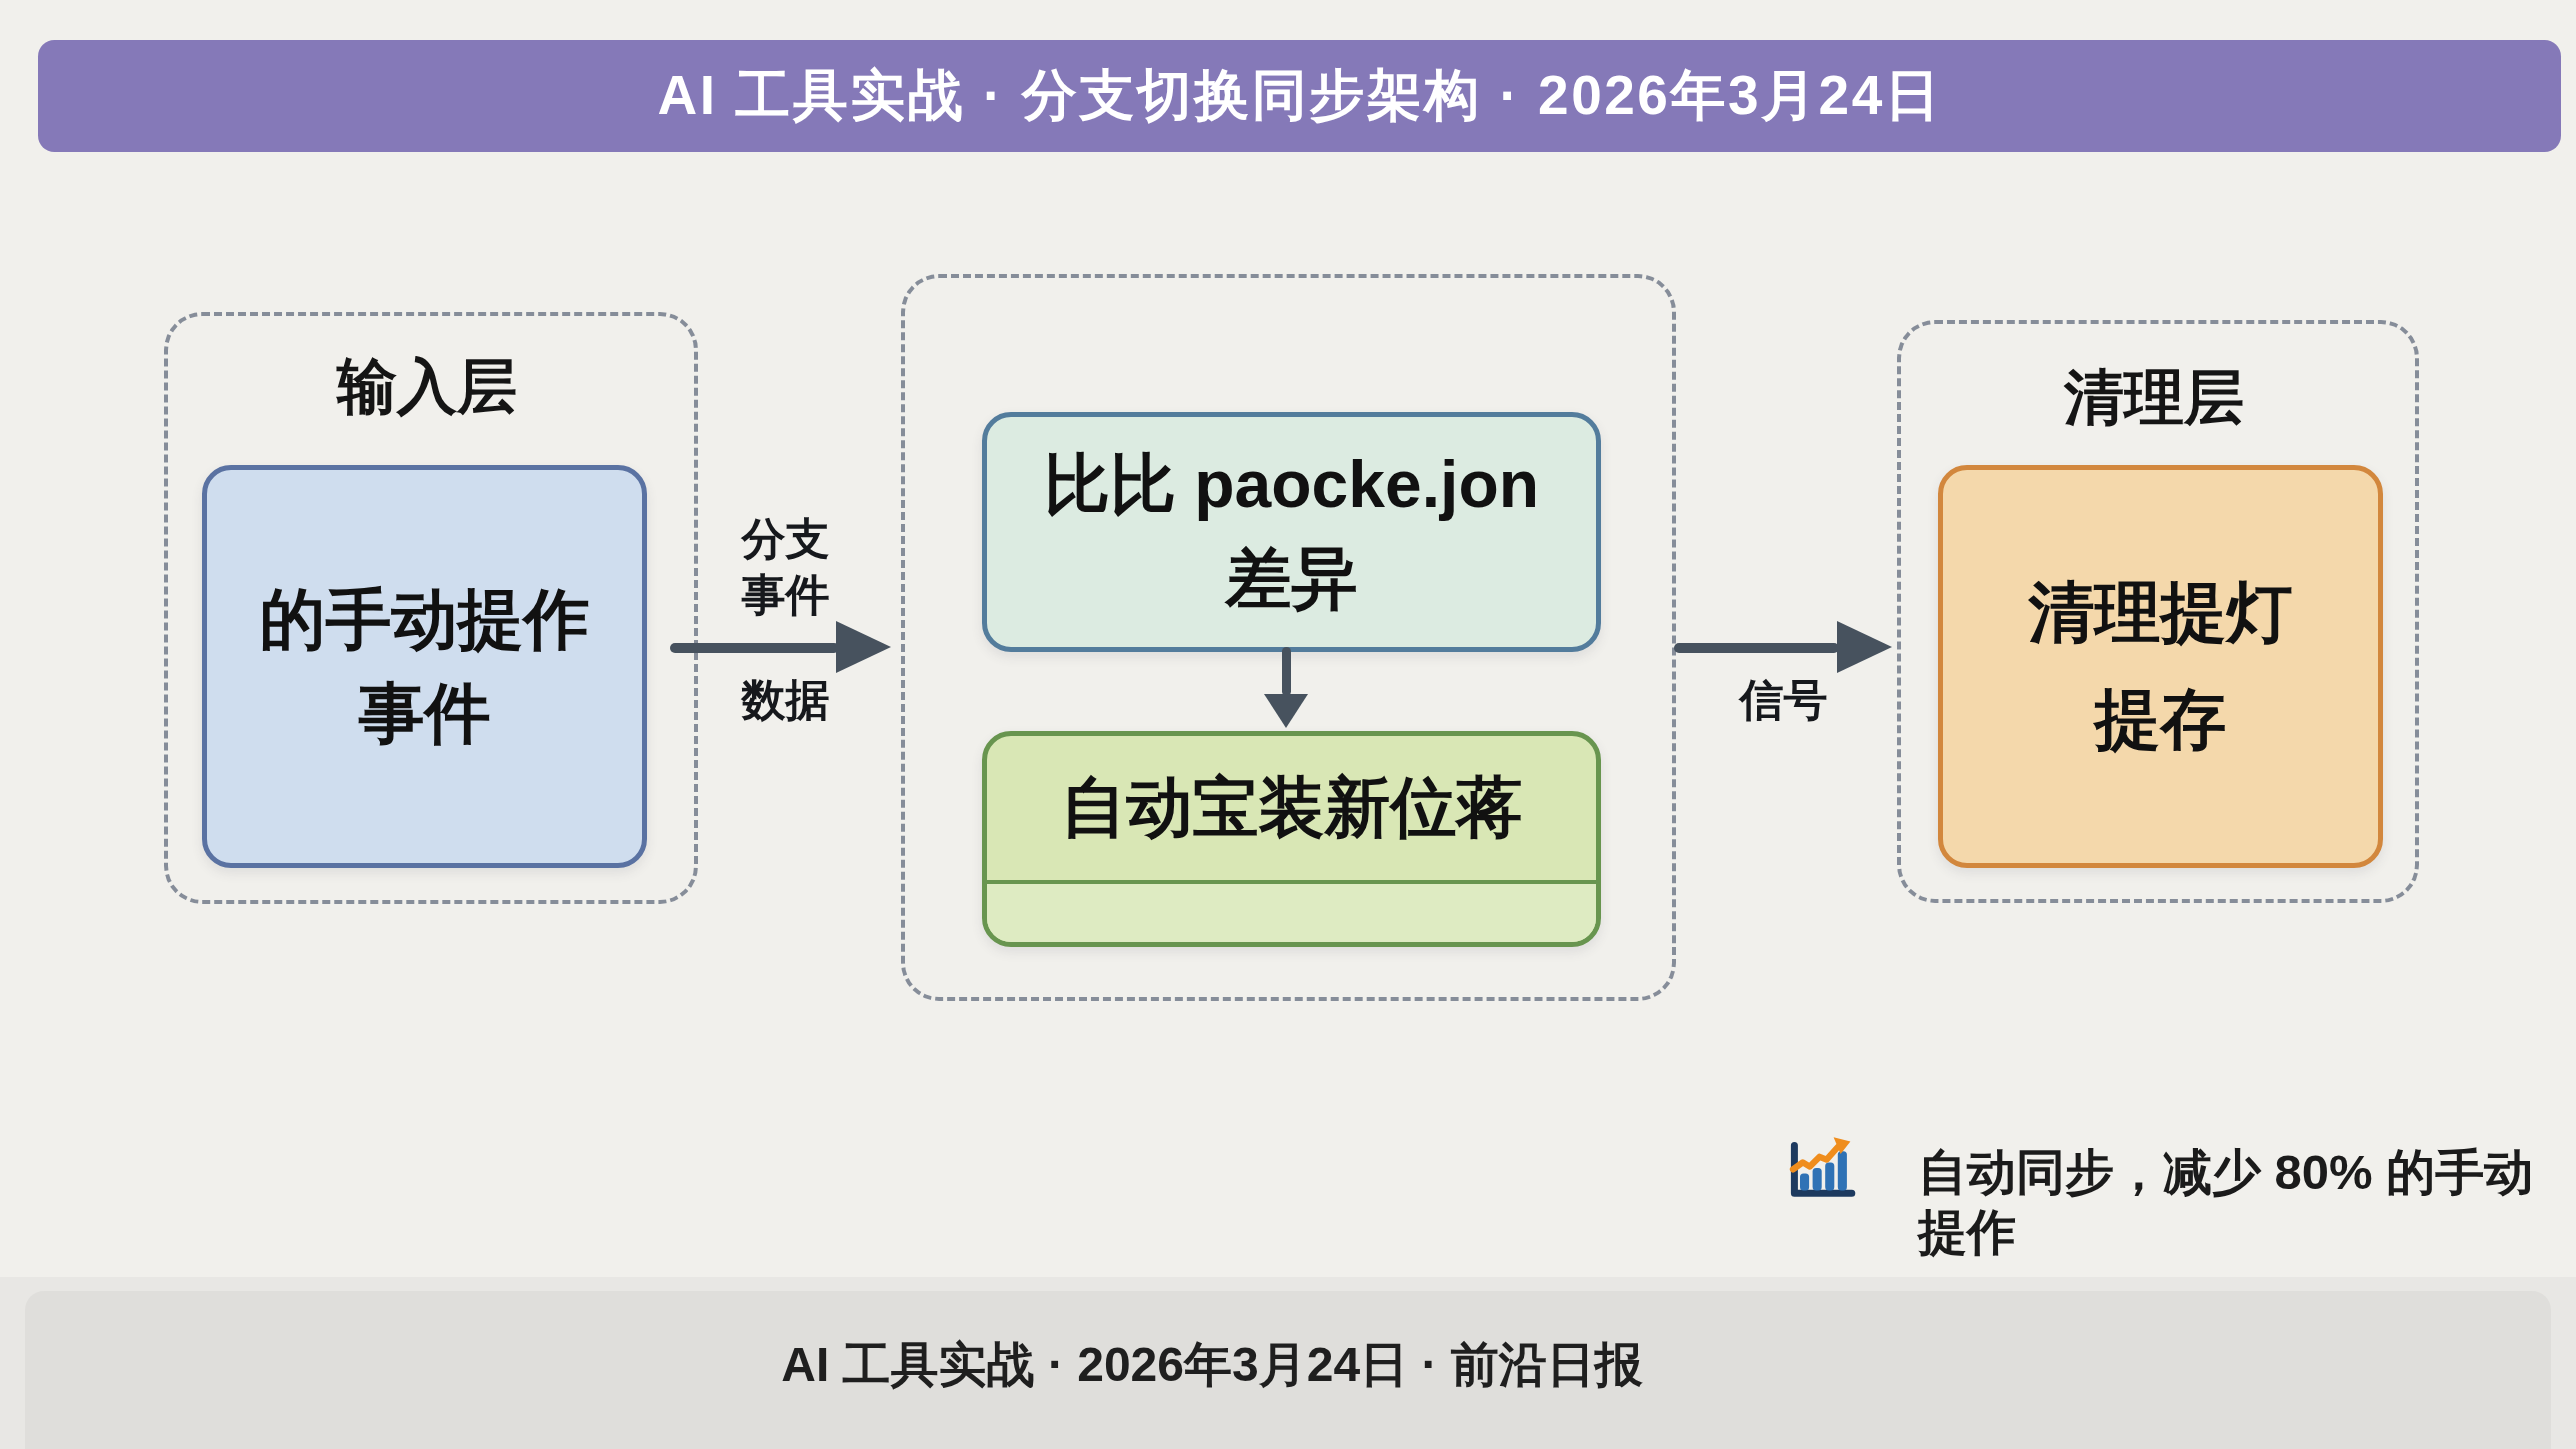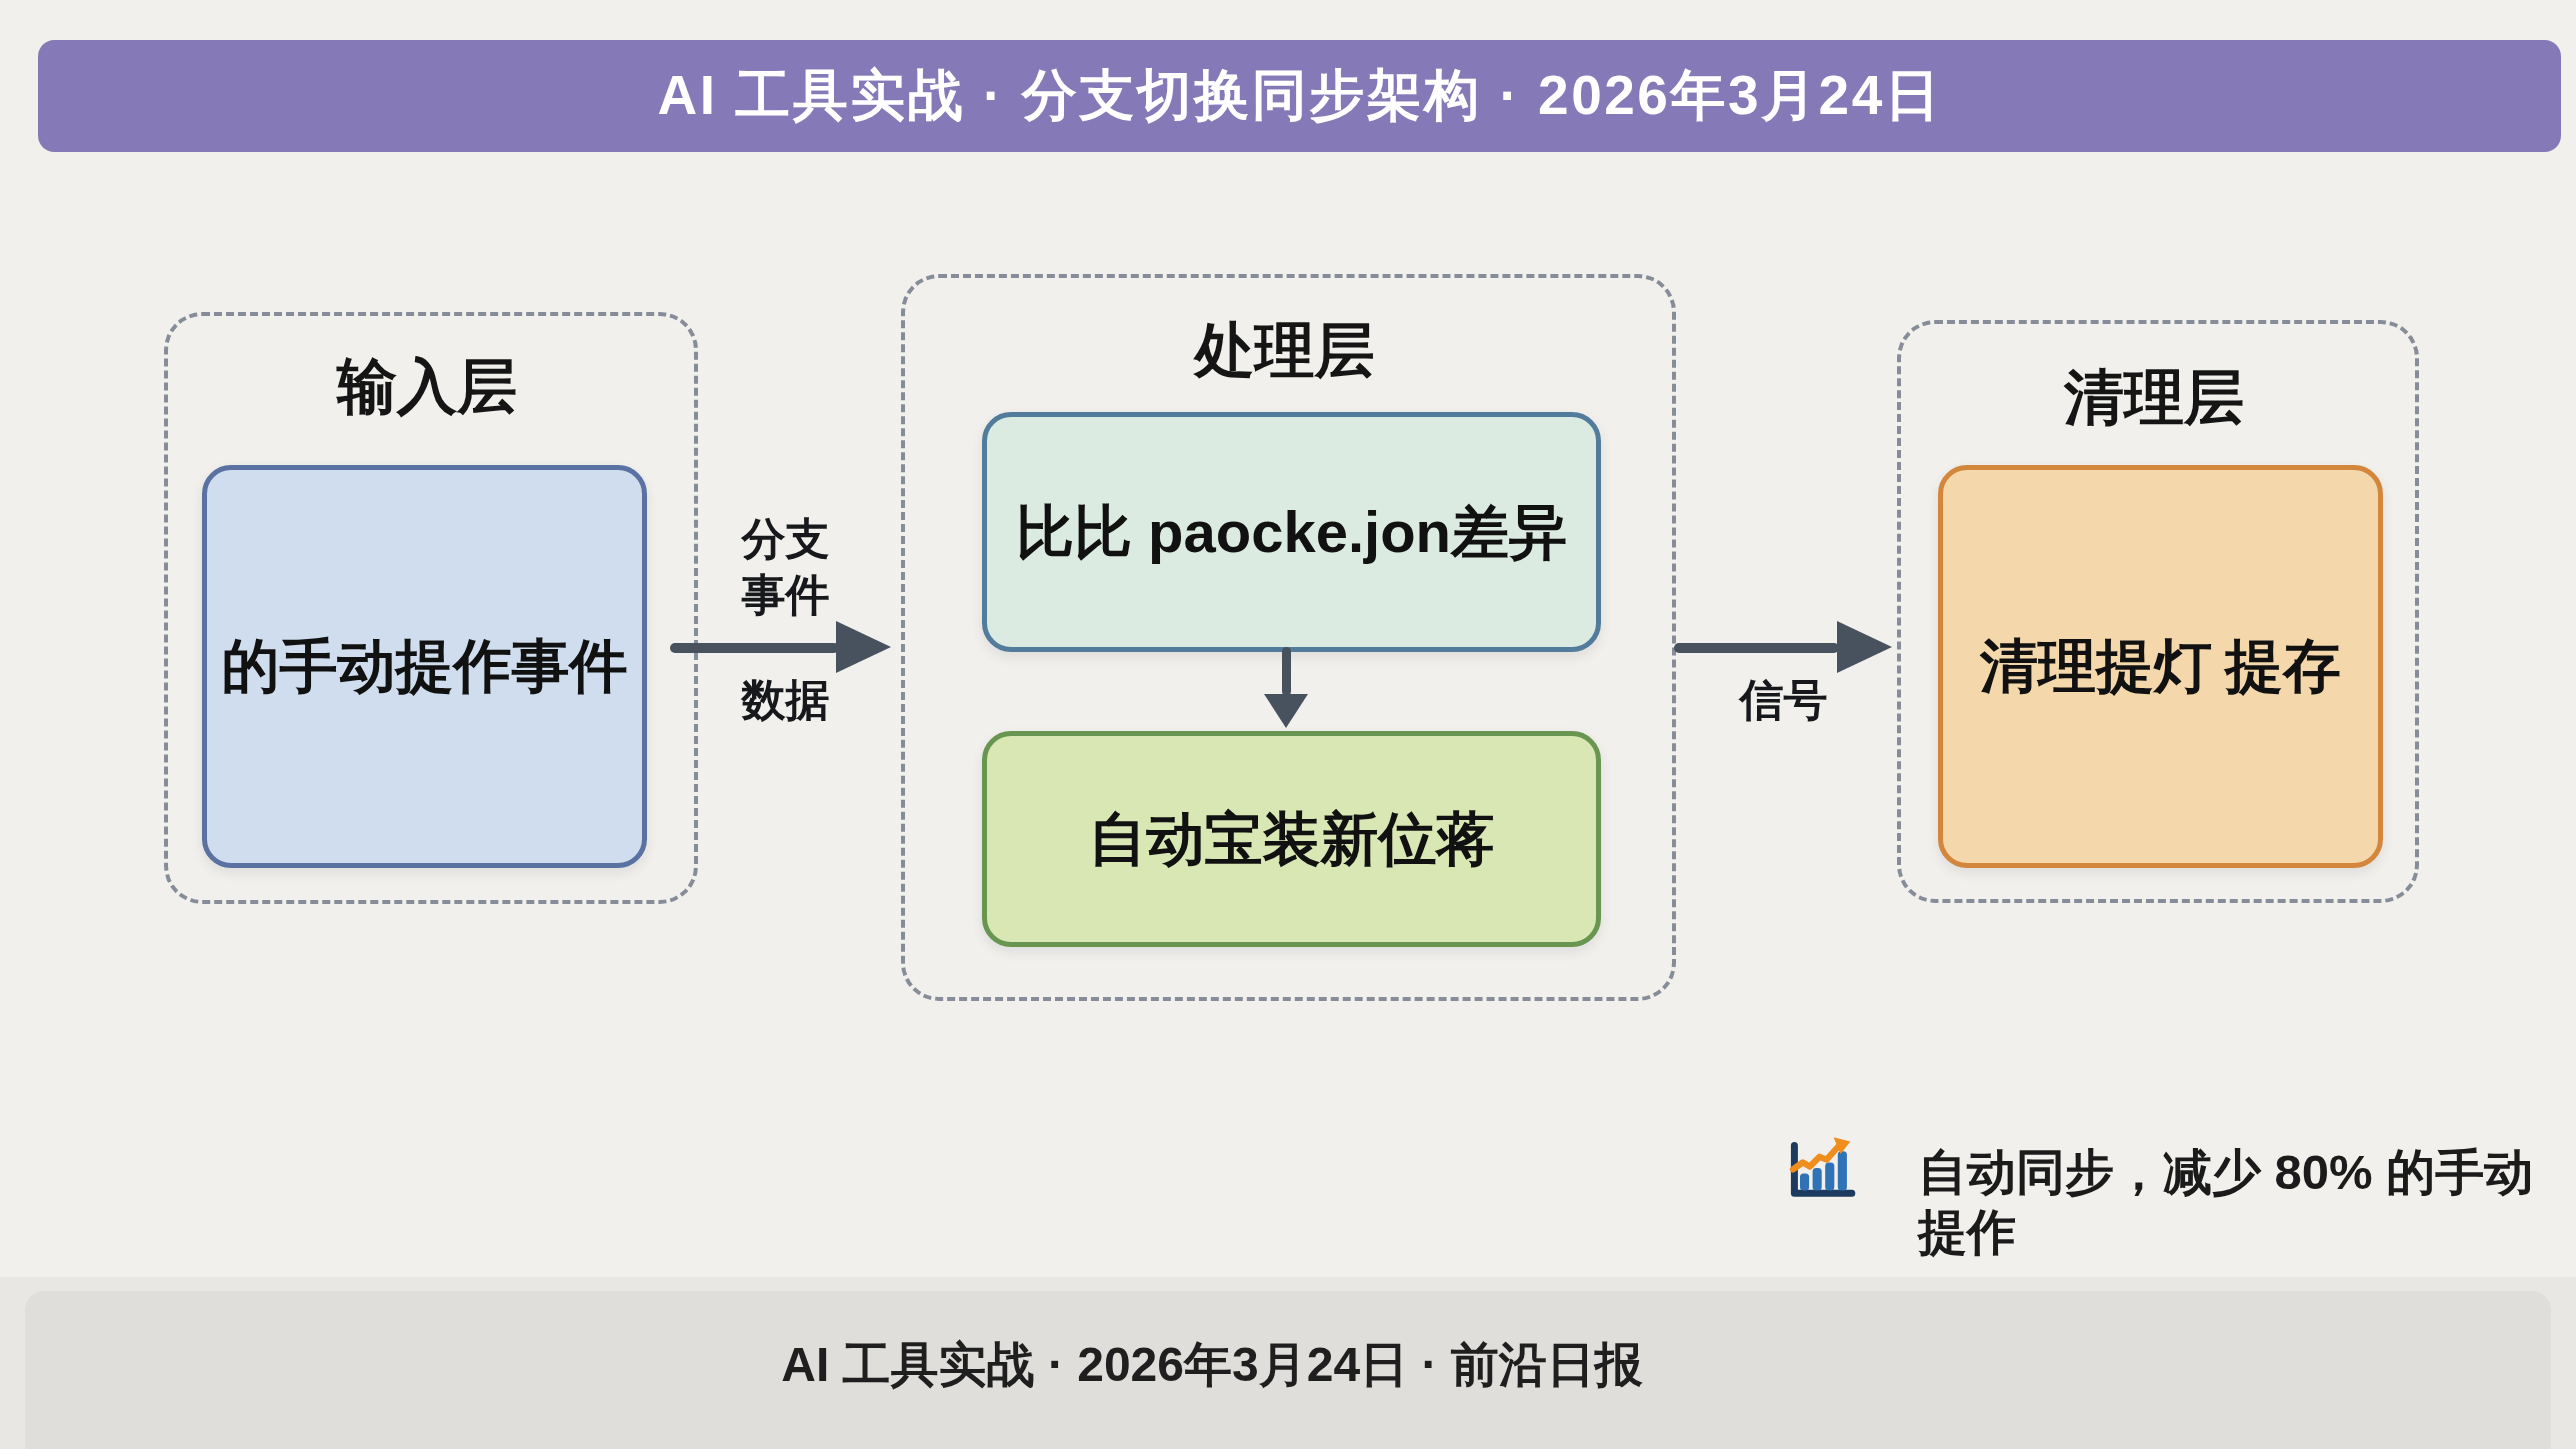--- a/index.html
+++ b/index.html
@@ -25,23 +25,23 @@
   .group-cleanup{left:1897px;top:320px;width:514px;height:575px;}
   .group-label{
     width:100%;text-align:center;font-size:60px;font-weight:700;color:#151515;
   }
   .lbl-input{left:164px;top:347px;width:526px;}
   .lbl-process{left:901px;top:311px;width:767px;}
   .lbl-cleanup{left:1897px;top:358px;width:514px;}
 
   
   .node{
-    border-radius:29px;display:flex;flex-direction:row;
+    border-radius:29px;display:flex;flex-direction:column;
     align-items:center;justify-content:center;text-align:center;
-    font-size:58px;font-weight:600;line-height:1.42;color:#111111;
+    font-size:66px;font-weight:600;line-height:1.42;color:#111111;
     box-shadow:0 5px 11.3px rgba(60,60,80,0.10);
   }
   .node-blue{left:202px;top:465px;width:435px;height:393px;background:#cfddee;border:5px solid #5a72a2;}
   .node-teal{left:982px;top:412px;width:609px;height:230px;background:#dcebe1;border:5px solid #537c9c;}
   .node-green{left:982px;top:731px;width:609px;height:206px;background:#d9e7b5;border:5px solid #68954f;
               justify-content:flex-start;}
   .node-green .green-main{height:144px;display:flex;align-items:center;justify-content:center;width:100%;border-radius:11px;}
   .node-green .green-sub{width:100%;flex:1;border-top:4.4px solid #68954f;background:#deebc2;
                          border-radius:0 0 24px 24px;}
   .node-orange{left:1938px;top:465px;width:435px;height:393px;background:#f4d8ab;border:5px solid #d2873d;gap:13px;}
@@ -82,21 +82,20 @@
 
   <div class="abs arrow-label" style="left:691px;top:511px;width:189px;">
     <div>分支</div>
     <div>事件</div>
   </div>
   <div class="abs h-arrow-line" style="left:670px;top:643px;width:169px;"></div>
   <div class="abs h-arrow-head" style="left:836px;top:621px;"></div>
   <div class="abs arrow-label" style="left:691px;top:672px;width:189px;">数据</div>
 
   <div class="abs group group-process"></div>
-  <div class="abs group-label lbl-process">处理层</div>
   <div class="abs node node-teal">
     <span>比比 paocke.jon</span>
     <span>差异</span>
   </div>
 
   <div class="abs v-arrow-line" style="left:1282px;top:647px;height:49px;"></div>
   <div class="abs v-arrow-head" style="left:1264px;top:694px;"></div>
   <div class="abs node node-green">
     <div class="green-main">
       <span>自动宝装新位蒋</span>

